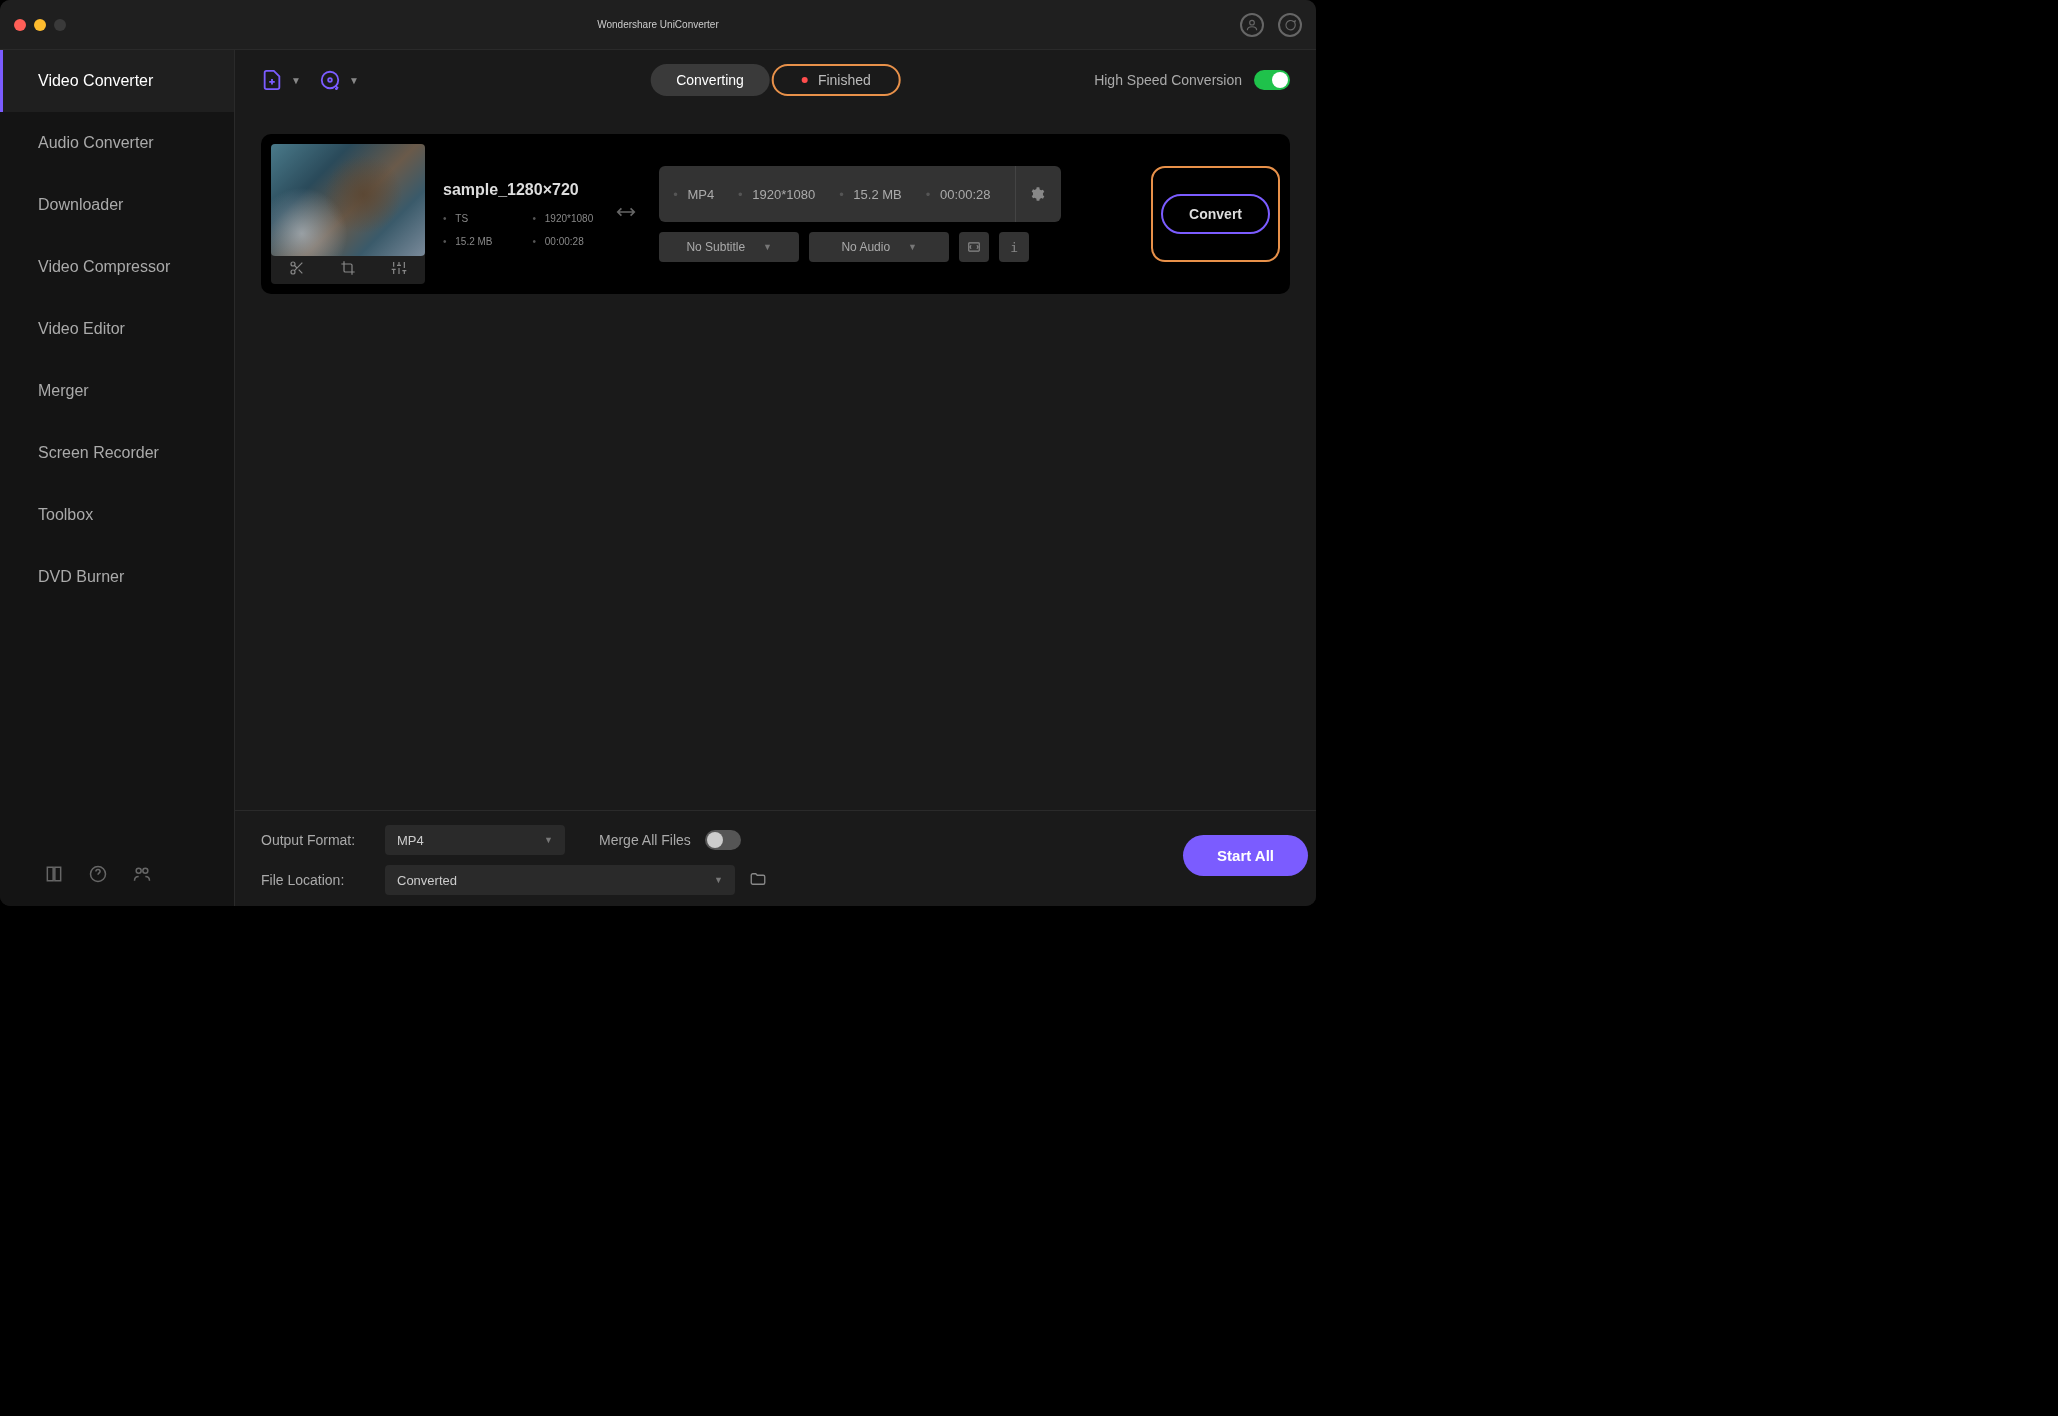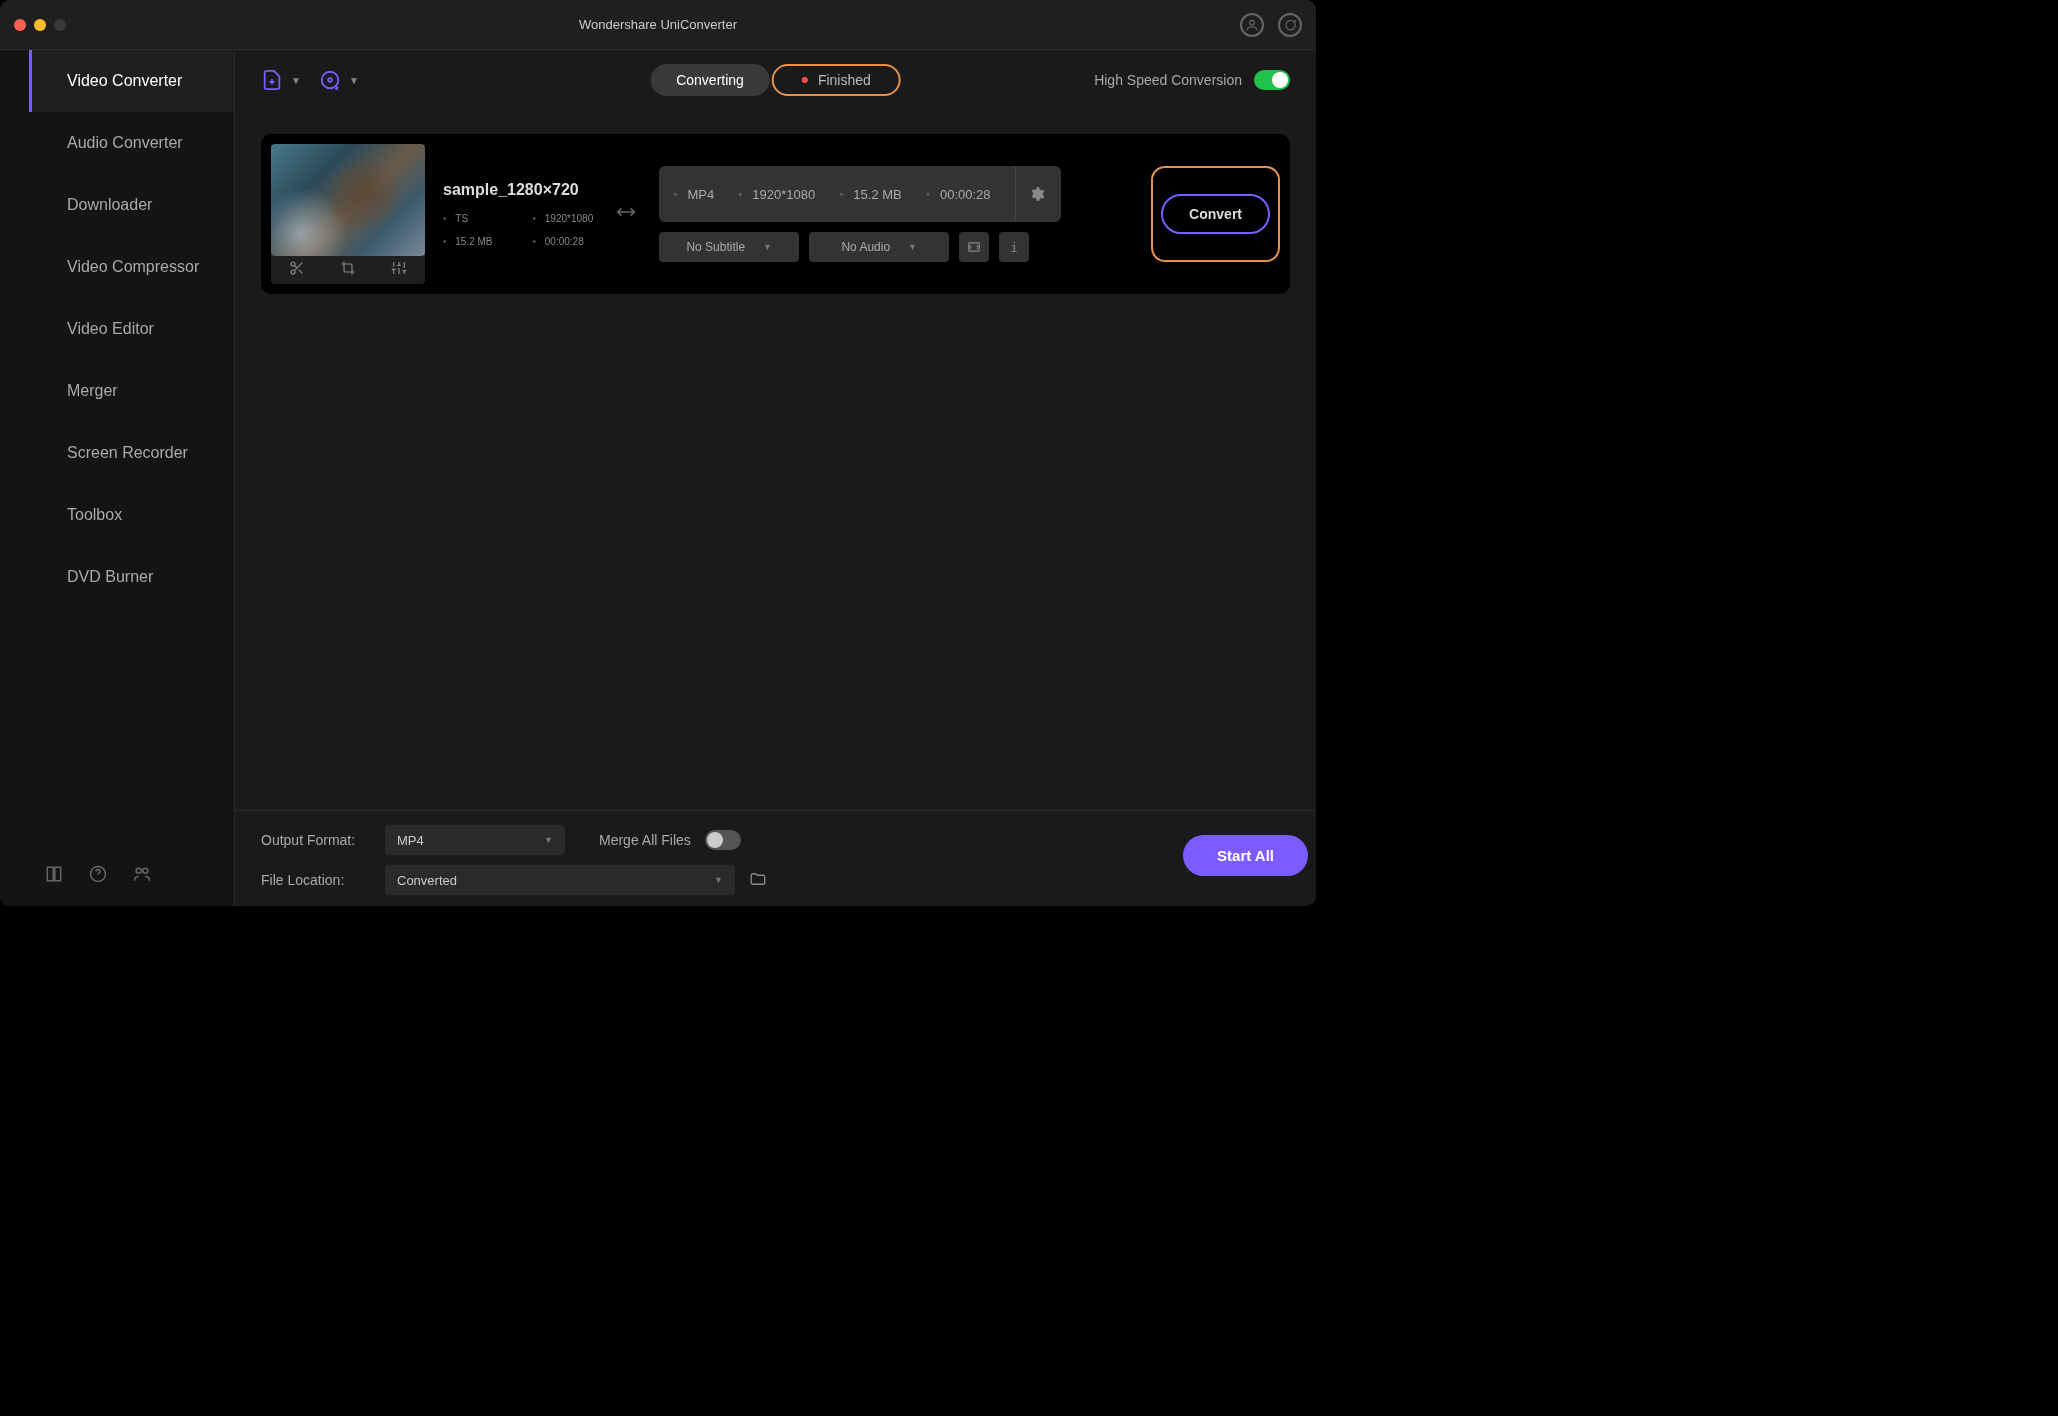--- a/index.html
+++ b/index.html
@@ -6,28 +6,28 @@
 body { background: #000; overflow: hidden; }
 .window { width: 1316px; height: 906px; background: #1a1a1a; border-radius: 10px; overflow: hidden; display: flex; flex-direction: column; position: relative; }
 
 
 .titlebar { height: 50px; background: #1f1f1f; display: flex; align-items: center; position: relative; border-bottom: 1px solid #2a2a2a; }
 .traffic-lights { display: flex; gap: 8px; padding-left: 14px; }
 .traffic-light { width: 12px; height: 12px; border-radius: 50%; }
 .tl-red { background: #ff5f57; }
 .tl-yellow { background: #febc2e; }
 .tl-green { background: #3a3a3a; }
-.title { position: absolute; left: 50%; transform: translateX(-50%); color: #ccc; font-size: 13px; font-weight: 500; }
+.title { position: absolute; left: 50%; transform: translateX(-50%); color: #ccc; font-size: 10px; font-weight: 500; }
 .titlebar-right { position: absolute; right: 14px; display: flex; gap: 14px; align-items: center; }
 .titlebar-icon { width: 24px; height: 24px; border: 2px solid #666; border-radius: 50%; display: flex; align-items: center; justify-content: center; color: #666; font-size: 13px; cursor: pointer; }
 
 
 .body { flex: 1; display: flex; overflow: hidden; }
 .sidebar { width: 235px; background: #141414; display: flex; flex-direction: column; border-right: 1px solid #2a2a2a; }
-.sidebar-items { flex: 1; padding-left: 29px; }
+.sidebar-items { flex: 1; }
 .sidebar-item { height: 62px; display: flex; align-items: center; padding-left: 38px; color: #aaa; font-size: 16px; cursor: pointer; }
 .sidebar-item.active { background: #1f1f1f; color: #fff; border-left: 3px solid #7b5cff; padding-left: 35px; }
 .sidebar-bottom { height: 60px; display: flex; align-items: center; gap: 24px; padding-left: 44px; }
 .sidebar-bottom .mini-icon { color: #666; cursor: pointer; }
 
 
 .content { flex: 1; display: flex; flex-direction: column; background: #1a1a1a; }
 .toolbar { height: 60px; display: flex; align-items: center; padding: 0 26px; gap: 18px; }
 .tool-btn { display: flex; align-items: center; gap: 8px; color: #7b5cff; cursor: pointer; }
 .tool-btn .chev { color: #888; font-size: 10px; }

